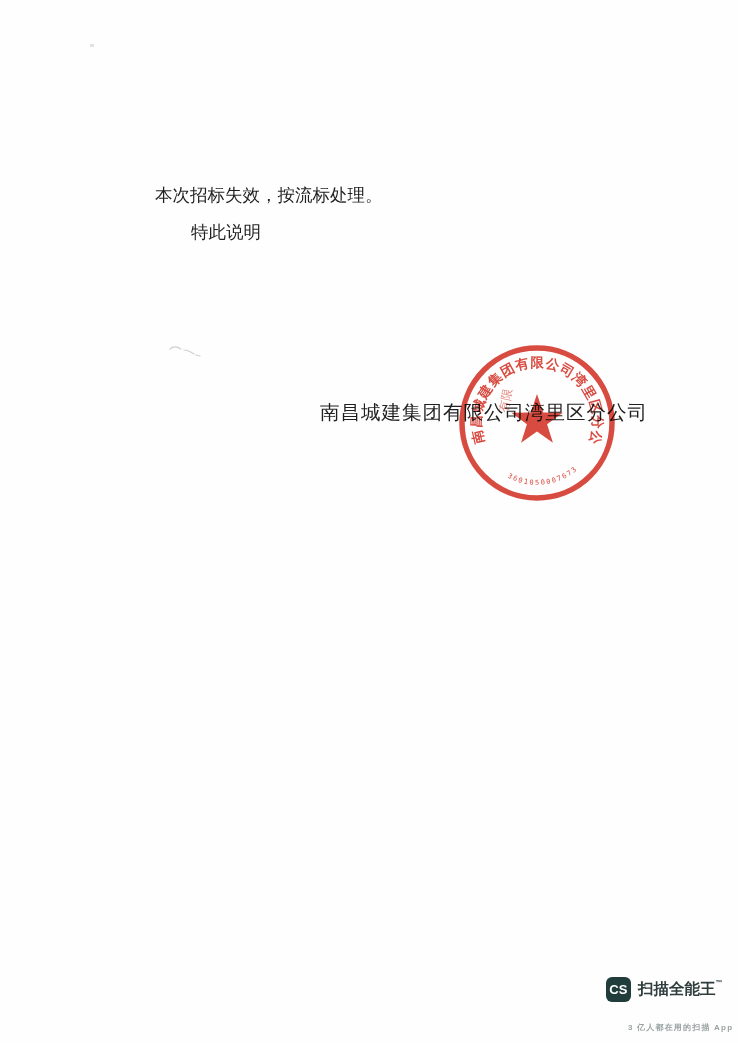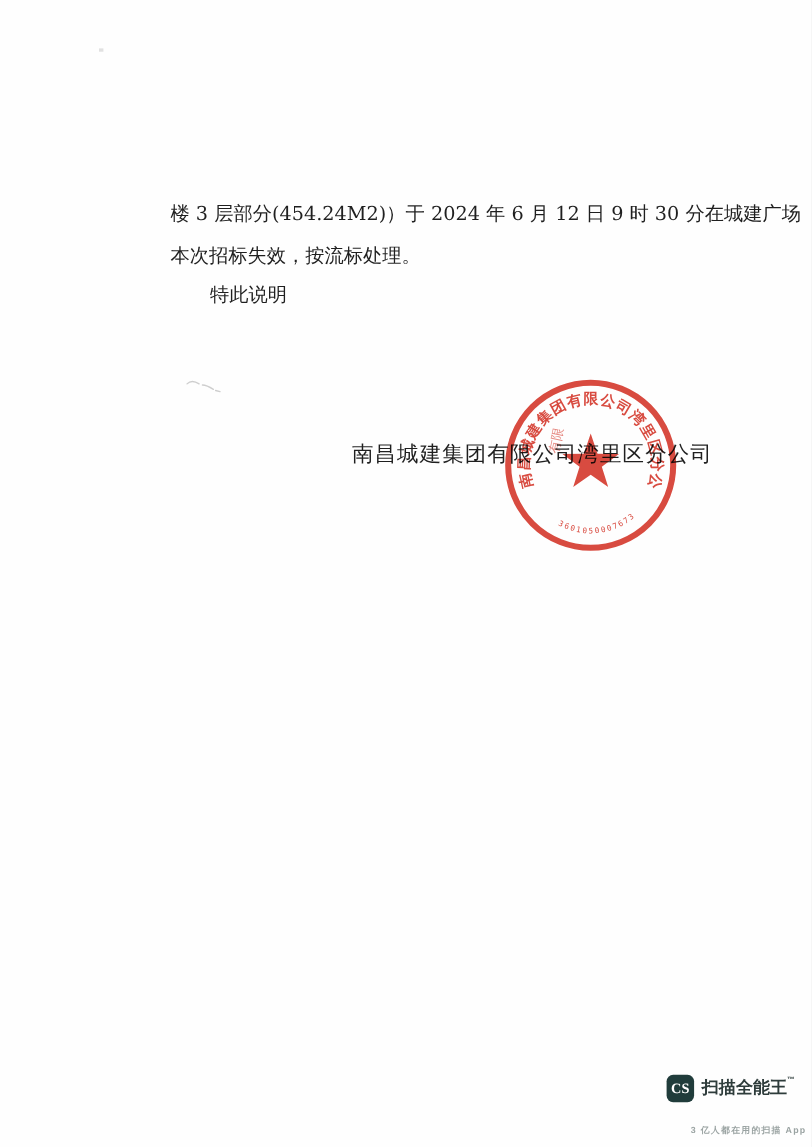--- a/index.html
+++ b/index.html
@@ -92,21 +92,20 @@
   .cam-row { display: flex; align-items: center; }
   .cs-badge {
     width: 25px; height: 25px;
     border-radius: 6px;
     background: #203c3b;
     color: #ffffff;
     font-size: 13px;
     font-weight: 700;
     display: flex; align-items: center; justify-content: center;
     letter-spacing: .3px;
-    font-family: Liberation Serif, serif;
   }
   .app-name {
     margin-left: 7px;
     font-size: 15.5px;
     font-weight: 700;
     color: #2e3c3b;
     white-space: nowrap;
   }
   .tm { font-size: 7px; vertical-align: top; color: #2e3c3b; }
   .tagline {
@@ -121,21 +120,20 @@
 </style>
 </head>
 <body>
 
 <div class="page">
 
   <div class="speck"></div>
 
 
   <div class="body-block">
-    <div class="bline">楼 3 层部分(454.24M2)）于 2024 年 6 月 12 日 9 时 30 分在城建广场</div>
     <div class="bline last">本次招标失效，按流标处理。</div>
     <div class="closing">特此说明</div>
   </div>
 
   <svg class="pencil-mark" width="40" height="18" viewBox="0 0 40 18">
     <path d="M2 8 C6 4, 10 6, 13 8 M16 9 C20 9, 23 11, 26 13 M28 14 l4 1" stroke="#b5b5b5" stroke-width="1.2" fill="none" stroke-linecap="round"></path>
   </svg>
 
   <div class="signature">南昌城建集团有限公司湾里区分公司</div>
 

